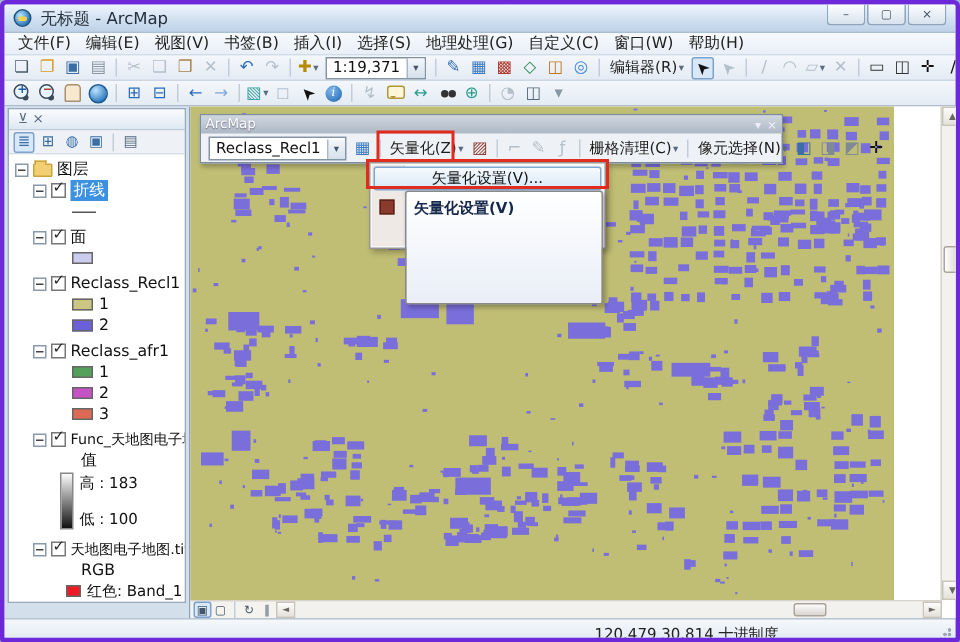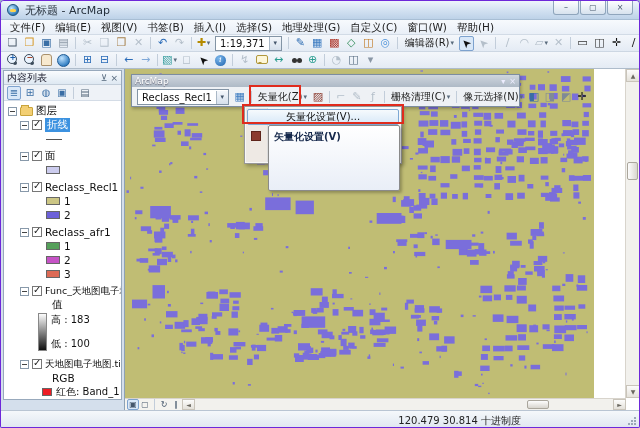--- a/index.html
+++ b/index.html
@@ -1,17 +1,17 @@
 <!DOCTYPE html>
 <html><head>
 <meta charset="utf-8">
 <style>
   html,body{margin:0;padding:0;background:#9fb6cc;font-family:"DejaVu Sans","Liberation Sans",sans-serif;}
   *{box-sizing:border-box;}
-  .window{position:relative;width:640px;height:428px;background:#dce6f2;border:1px solid #6d28d9;border-radius:4px 4px 2px 2px;overflow:hidden;}
+  .window{position:relative;width:640px;height:428px;background:#dce6f2;border:3px solid #6d28d9;border-radius:4px 4px 2px 2px;overflow:hidden;}
   
   .titlebar{position:absolute;left:0;top:0;width:100%;height:19px;background:linear-gradient(#eef5fc,#cfdff0 60%,#bdd2e8);display:flex;align-items:center;padding:0 6px;border-bottom:1px solid #a8bed4;}
   .appicon{width:12px;height:12px;border-radius:50%;background:radial-gradient(circle at 35% 35%,#bfe6ff,#2e7bb8 70%);border:1px solid #1d537e;position:relative;margin-right:6px;flex:0 0 auto;}
   .appicon::after{content:"";position:absolute;left:2px;top:4px;width:6px;height:3px;background:#ffd24a;border-radius:2px;}
   .wtitle{font-size:11px;color:#26313d;}
   .winbtns{position:absolute;right:6px;top:0;display:flex;}
   .wbtn{width:26px;height:14px;border:1px solid #8fa5bc;border-top:none;background:linear-gradient(#fdfeff,#d7e2ee);border-radius:0 0 3px 3px;font-size:8px;line-height:13px;text-align:center;color:#44566b;margin-left:1px;}
   
   .menubar{position:absolute;left:0;top:19px;width:100%;height:15px;background:linear-gradient(#f7fafd,#e9eff7);display:flex;align-items:center;padding:4px 4px;border-bottom:1px solid #d2dbe6;}
   .menuitem{font-size:10.5px;color:#222;padding:0 5px;line-height:15px;}
@@ -84,21 +84,21 @@
   .asrow{height:20px;display:flex;align-items:center;padding:0 2px;}
   .asrow .combo{height:16px;width:100px;} .asrow .combo .cval{flex:1;}
   .asrow .txtbtn{font-size:10px;padding:0 3px;}
   .asrow .tbi{min-width:14px;}
   
   .popup{position:absolute;left:243px;top:105px;width:158px;height:58px;background:#f7f7f7;border:1px solid #979797;box-shadow:2px 2px 4px rgba(0,0,0,.3);}
   .popup .gutter{position:absolute;left:1px;top:1px;width:22px;bottom:1px;background:#eee9e4;border-right:1px solid #ddd;}
   .mitem{position:absolute;left:2px;top:2px;right:2px;height:16px;background:linear-gradient(#f6fafd,#d7e8f8);border:1px solid #7da8d4;border-radius:2px;display:flex;align-items:center;justify-content:center;font-size:10px;color:#111;}
   .gic{position:absolute;left:6px;top:24px;width:10px;height:10px;background:#8b3a2e;border:1px solid #5e241b;}
   
-  .tooltip{position:absolute;left:267px;top:124px;width:132px;height:66px;background:linear-gradient(#ffffff,#e9eef7);border:1px solid #8a8a8a;border-radius:2px;box-shadow:2px 2px 3px rgba(0,0,0,.25);padding:4px 5px;}
+  .tooltip{position:absolute;left:267px;top:124px;width:132px;height:76px;background:linear-gradient(#ffffff,#e9eef7);border:1px solid #8a8a8a;border-radius:2px;box-shadow:2px 2px 3px rgba(0,0,0,.25);padding:4px 5px;}
   .tooltip .tt-title{font-size:10px;font-weight:bold;color:#15284b;margin-bottom:3px;}
   .tooltip .tt-body{font-size:8.5px;line-height:11px;color:#333;}
   
   .redbox{position:absolute;border:2px solid #e02b1d;background:transparent;pointer-events:none;}
   .rb1{left:248px;top:84px;width:52px;height:21px;}
   .rb2{left:241px;top:103px;width:162px;height:20px;}
   
   .statusbar{position:absolute;left:0;top:409px;width:100%;height:18px;background:linear-gradient(#f5f8fb,#dfe7f0);border-top:1px solid #b9c5d3;}
   .coords{position:absolute;right:118px;top:3px;font-size:10px;color:#222;}
   .grip{position:absolute;right:2px;bottom:2px;width:10px;height:10px;background:
@@ -298,21 +298,20 @@
         <span class="tbi">
           <span class="gly" style="color: rgb(138, 151, 165);">▾</span>
         </span>
       </span>
   </div>
 
   <div class="content">
 
     <div class="toc">
       <div class="tochdr">
-        <span class="ttl">内容列表</span>
         <span class="hic">⊻</span>
         <span class="hic">×</span>
       </div>
       <div class="toctb">
           <span class="tbi sel">
             <span class="gly" style="color: rgb(58, 110, 165);">≣</span>
           </span>
           <span class="tbi">
             <span class="gly" style="color: rgb(58, 110, 165);">⊞</span>
           </span>

